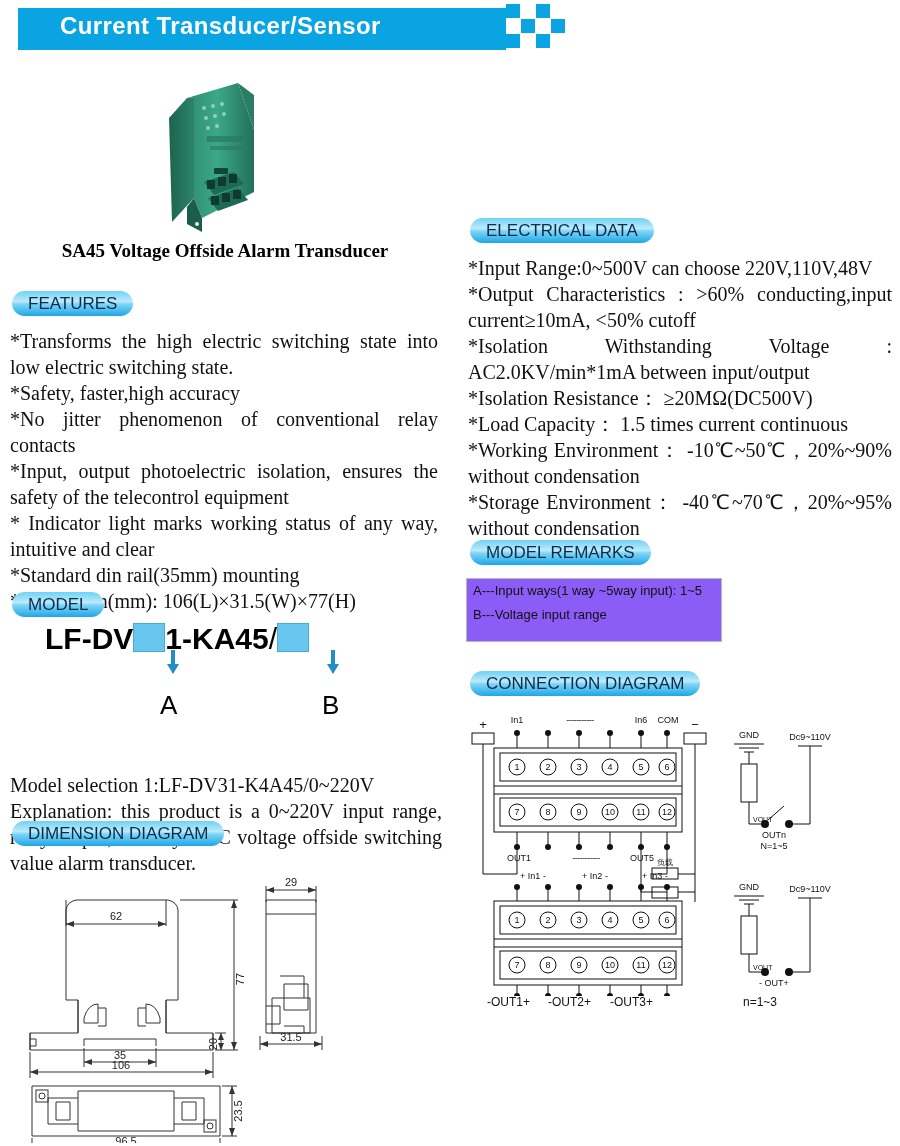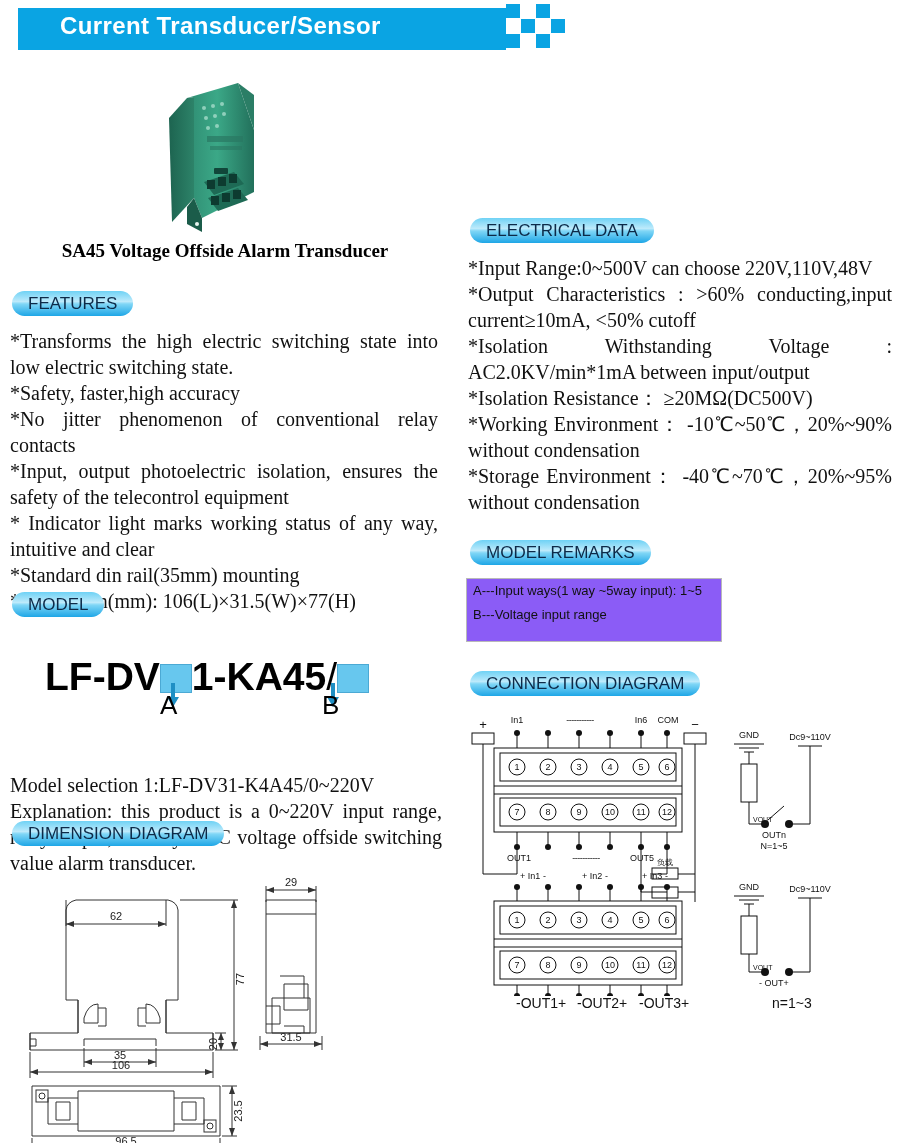--- a/index.html
+++ b/index.html
@@ -28,22 +28,22 @@
   
   .ptext{position:absolute;font-family:"Liberation Serif",serif;font-size:20px;line-height:26px;color:#111;}
   .ptext p{margin:0;text-align:justify;}
   .ptext p.j{text-align:justify;text-align-last:left;}
   .prod-title{
     position:absolute;left:0;top:240px;width:450px;text-align:center;
     font-family:"Liberation Serif",serif;font-weight:bold;font-size:19px;color:#000;
   }
   .photo{position:absolute;left:152px;top:72px;width:118px;height:170px;}
   
-  .modelcode{position:absolute;left:45px;top:655px;width:380px;height:60px;
-    font-family:"Liberation Sans",sans-serif;font-weight:bold;font-size:39px;color:#000;}
+  .modelcode{position:absolute;left:45px;top:622px;width:380px;height:60px;
+    font-family:"Liberation Sans",sans-serif;font-weight:bold;font-size:30px;color:#000;}
   .mbox{display:inline-block;width:30px;height:27px;background:#67c7ee;border:1px solid #4ba9d4;vertical-align:-3px;}
   .mletter{position:absolute;font-family:"Liberation Sans",sans-serif;font-size:26px;color:#000;}
   
   .remarkbox{position:absolute;left:466px;top:578px;width:254px;height:62px;border:1px solid #b9b9b9;background:#8b5cf6;}
   .remarkbox div{font-family:"Liberation Sans",sans-serif;font-size:13px;color:#111;padding:0 0 0 6px;line-height:24px;}
   svg{display:block;}
   .dimwrap{position:absolute;left:8px;top:858px;width:340px;height:285px;}
   .connwrap{position:absolute;left:462px;top:706px;width:430px;height:290px;}
 </style>
 </head>
@@ -116,20 +116,21 @@
   <p>*Standard din rail(35mm) mounting</p>
   <p>*Dimension(mm): 106(L)×31.5(W)×77(H)</p>
 </div>
 
 <div class="badge" style="left:470px;top:218px;">ELECTRICAL DATA</div>
 <div class="ptext" style="left:468px;top:255px;width:424px;">
   <p>*Input Range:0~500V can choose 220V,110V,48V</p>
   <p class="j">*Output Characteristics : &gt;60% conducting,input current≥10mA, &lt;50% cutoff</p>
   <p class="j">*Isolation Withstanding Voltage : AC2.0KV/min*1mA between input/output</p>
   <p>*Isolation Resistance： ≥20MΩ(DC500V)</p>
+  <p>*Load Capacity： 1.5 times current continuous</p>
   <p class="j">*Working Environment： -10℃~50℃，20%~90% without condensation</p>
   <p class="j">*Storage Environment： -40℃~70℃，20%~95% without condensation</p>
 </div>
 
 <div class="badge" style="left:470px;top:540px;">MODEL REMARKS</div>
 <div class="remarkbox">
   <div>A---Input ways(1 way ~5way input): 1~5</div>
   <div>B---Voltage input range</div>
 </div>
 
@@ -417,18 +418,18 @@
       <circle cx="303" cy="266" r="4"></circle>
         <circle cx="327" cy="266" r="4"></circle>
     </g>
     <text x="287" y="184" text-anchor="middle">GND</text>
     <text x="348" y="186" text-anchor="middle">Dc9~110V</text>
     <text x="291" y="264" font-size="7">VOUT</text>
     <text x="312" y="280" text-anchor="middle">- OUT+</text>
   </svg>
 </div>
 
-<div style="position:absolute;left:464px;top:995px;width:430px;height:20px;font-family:'Liberation Sans',sans-serif;font-size:14px;color:#111;">
+<div style="position:absolute;left:435px;top:995px;width:430px;height:20px;font-family:'Liberation Sans',sans-serif;font-size:12px;color:#111;">
   <span style="position:absolute;left:52px;">-OUT1+</span>
   <span style="position:absolute;left:113px;">-OUT2+</span>
   <span style="position:absolute;left:175px;">-OUT3+</span>
   <span style="position:absolute;left:308px;">n=1~3</span>
 </div>
 
 </body></html>

